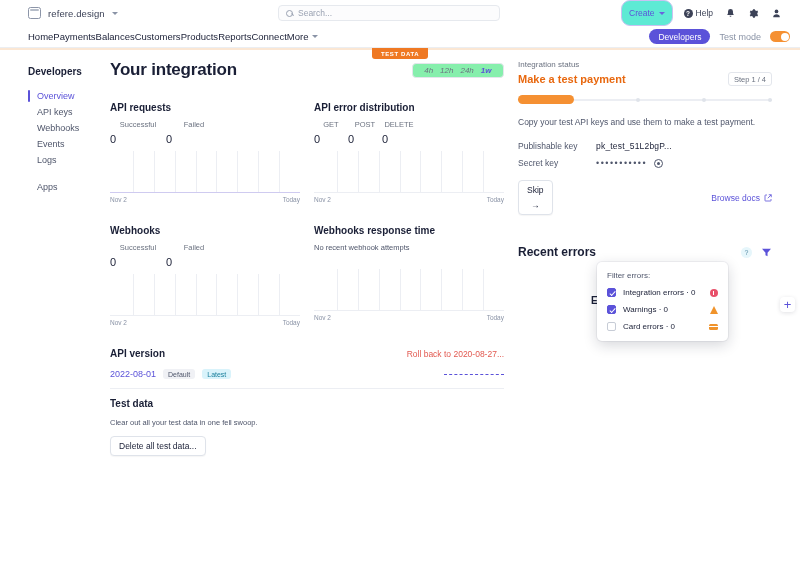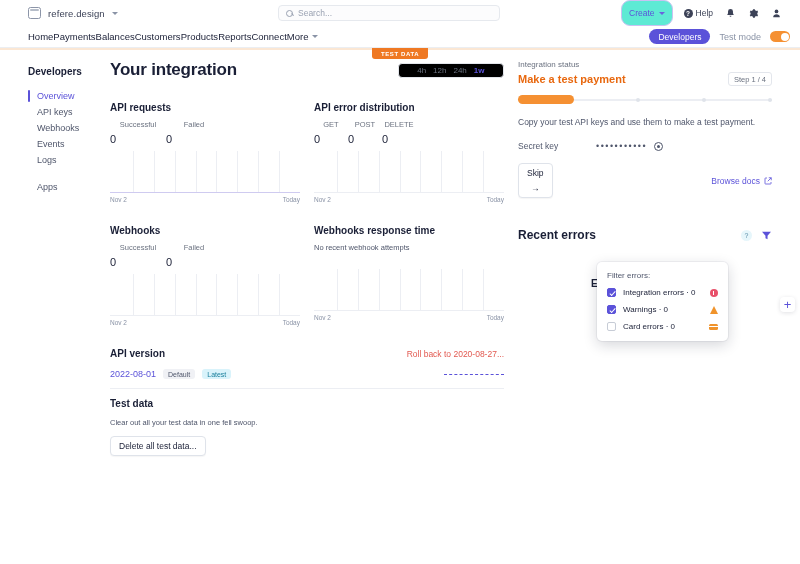--- a/index.html
+++ b/index.html
@@ -81,21 +81,21 @@
   .sb-item.active::before{
     content:""; position:absolute; left:0; top:2px; bottom:2px; width:1.8px; background:#5b52d9; border-radius:1px;
   }
   .sb-gap { height:11px; }
 
   .main { width:408px; flex:none; padding-right:14px; }
   .page-title { font-size:17px; font-weight:bold; letter-spacing:-.2px; }
   .title-row { display:flex; align-items:center; justify-content:space-between; margin-bottom:22px; }
   .range {
     border:1px solid #e3e6ec; border-radius:4px; display:flex; align-items:center;
-    height:15px; padding:0 15px; background:#000000;
+    height:15px; padding:0 8px; background:#86efac;font-style:italic;
   }
   .range span { font-size:8px; color:#6b7280; padding:0 3.5px; }
   .range span.on { color:#5b52d9; font-weight:bold; }
 
   .grid2 { display:flex; gap:14px; }
   .card { flex:1; min-width:0; }
   .card-h { font-size:10px; font-weight:bold; margin-bottom:7px; }
   .metrics { display:flex; gap:0; margin-bottom:6px; }
   .metric { width:56px; }
   .m-label { font-size:7.5px; color:#6b7280; margin-bottom:4px;text-align:center; }
@@ -433,20 +433,24 @@
         <div class="prog-dot"></div>
         <div class="prog-sp"></div>
         <div class="prog-dot"></div>
         <div class="prog-sp"></div>
         <div class="prog-dot"></div>
       </div>
 
       <div class="r-desc">Copy your test API keys and use them to make a test payment.</div>
 
       <div class="kv">
+        <div class="kv-k">Publishable key</div>
+        <div class="kv-v">pk_test_51L2bgP...</div>
+      </div>
+      <div class="kv">
         <div class="kv-k">Secret key</div>
         <div class="kv-v dots">•••••••••••</div>
         <div class="eye"></div>
       </div>
 
       <div class="r-actions">
         <div class="btn">
           <span>Skip</span>
           <span>→</span>
         </div>

